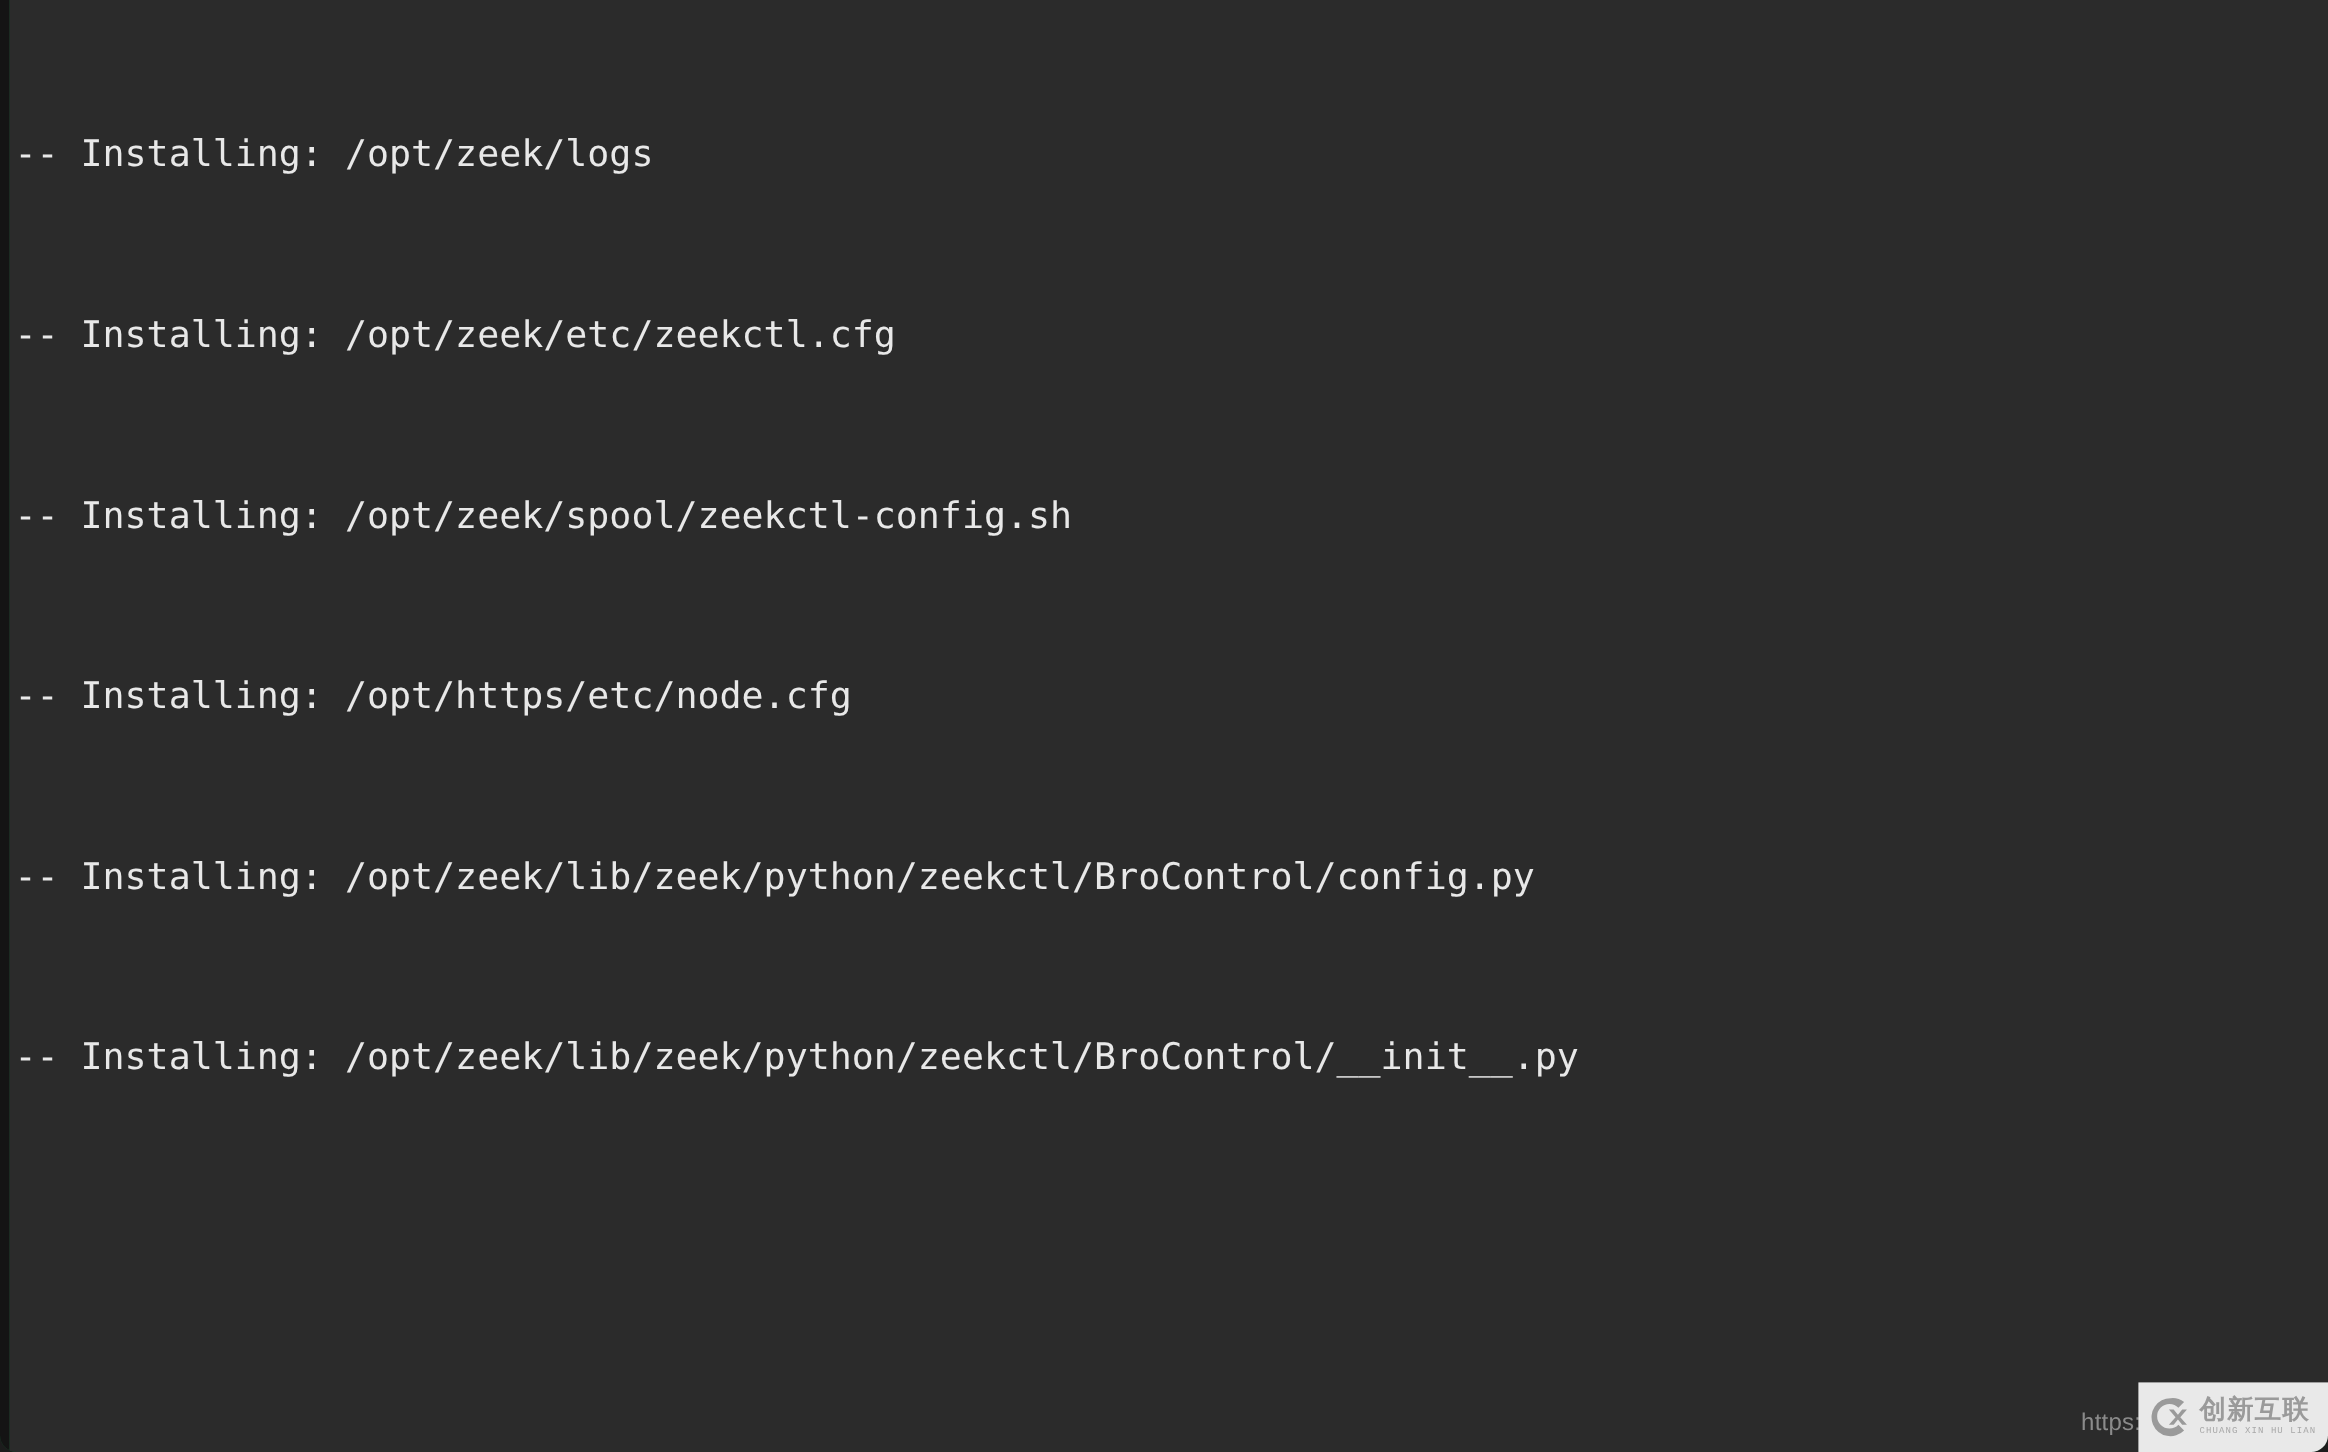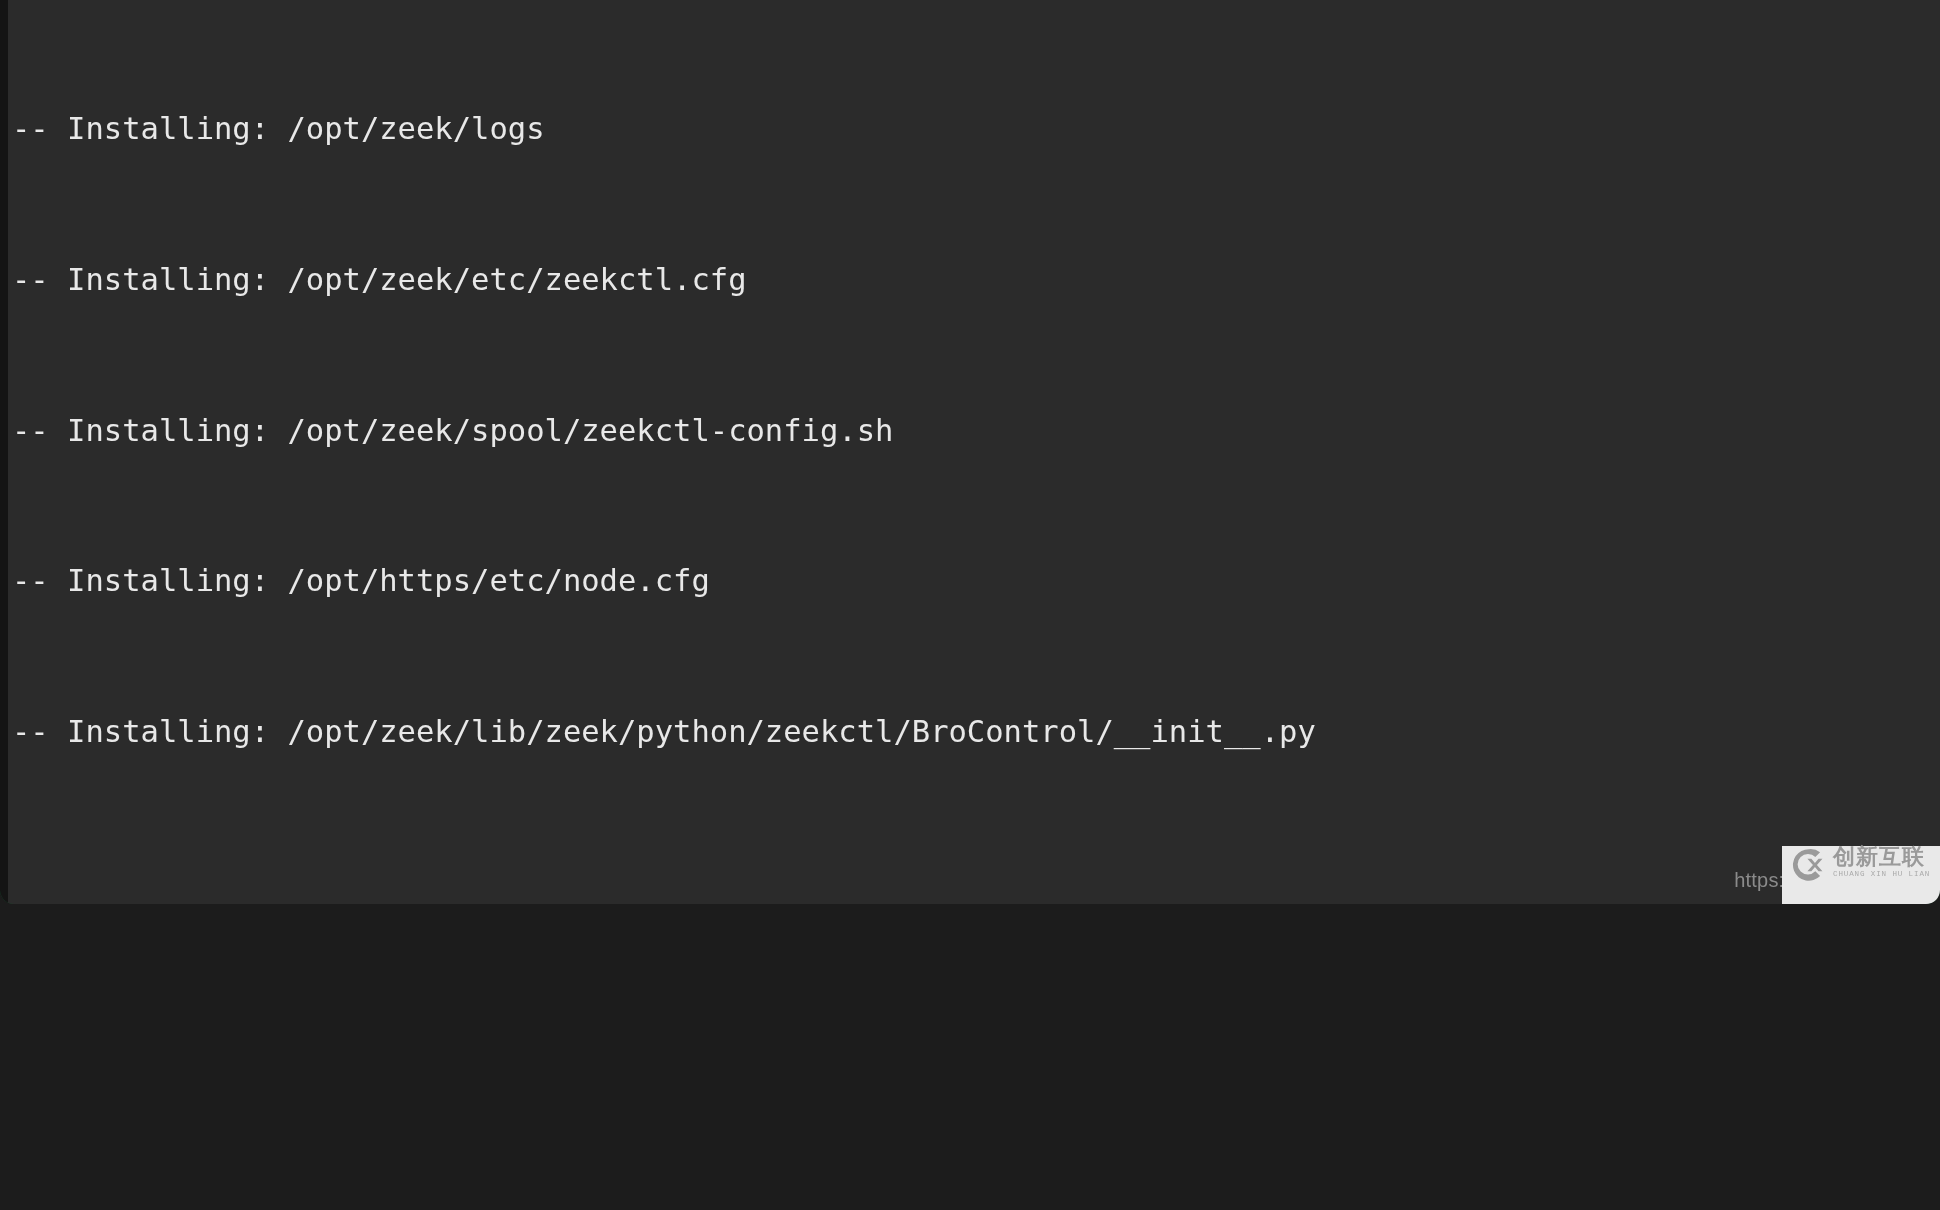--- a/index.html
+++ b/index.html
@@ -12,21 +12,21 @@
     width: 1940px;
     height: 1210px;
     overflow: hidden;
     font-family: "DejaVu Sans Mono", "Liberation Mono", monospace;
   }
 
   
   #terminal-window {
     position: relative;
     width: 1940px;
-    height: 904px;
+    height: 1210px;
     background: #14532d;
     border-radius: 0 0 14px 14px;
     box-sizing: border-box;
     padding: 0 0 0 8px;
     overflow: hidden;
   }
 
   
   #window-left-border {
     position: absolute;
@@ -78,21 +78,21 @@
     letter-spacing: 0.2px;
   }
   #brand-badge {
     position: absolute;
     right: 0;
     bottom: 0;
     width: 158px;
     height: 58px;
     background: #e9e9e9;
     display: flex;
-    align-items: flex-start;
+    align-items: center;
     justify-content: flex-start;
     padding-left: 8px;
     box-sizing: border-box;
   }
   #brand-logo {
     width: 38px;
     height: 38px;
     flex: 0 0 38px;
     margin-right: 5px;
   }
@@ -123,20 +123,21 @@
 <div id="terminal-window">
 
   <div id="window-left-border"></div>
 
   <div id="terminal-screen">
     <div id="terminal-output">
       <span class="term-line">-- Installing: /opt/zeek/logs</span>
       <span class="term-line">-- Installing: /opt/zeek/etc/zeekctl.cfg</span>
       <span class="term-line">-- Installing: /opt/zeek/spool/zeekctl-config.sh</span>
       <span class="term-line">-- Installing: /opt/https/etc/node.cfg</span>
+      <span class="term-line">-- Installing: /opt/zeek/lib/zeek/python/zeekctl/BroControl/config.py</span>
       <span class="term-line">-- Installing: /opt/zeek/lib/zeek/python/zeekctl/BroControl/__init__.py</span>
       
       
       
       
       
       
       
       
       

